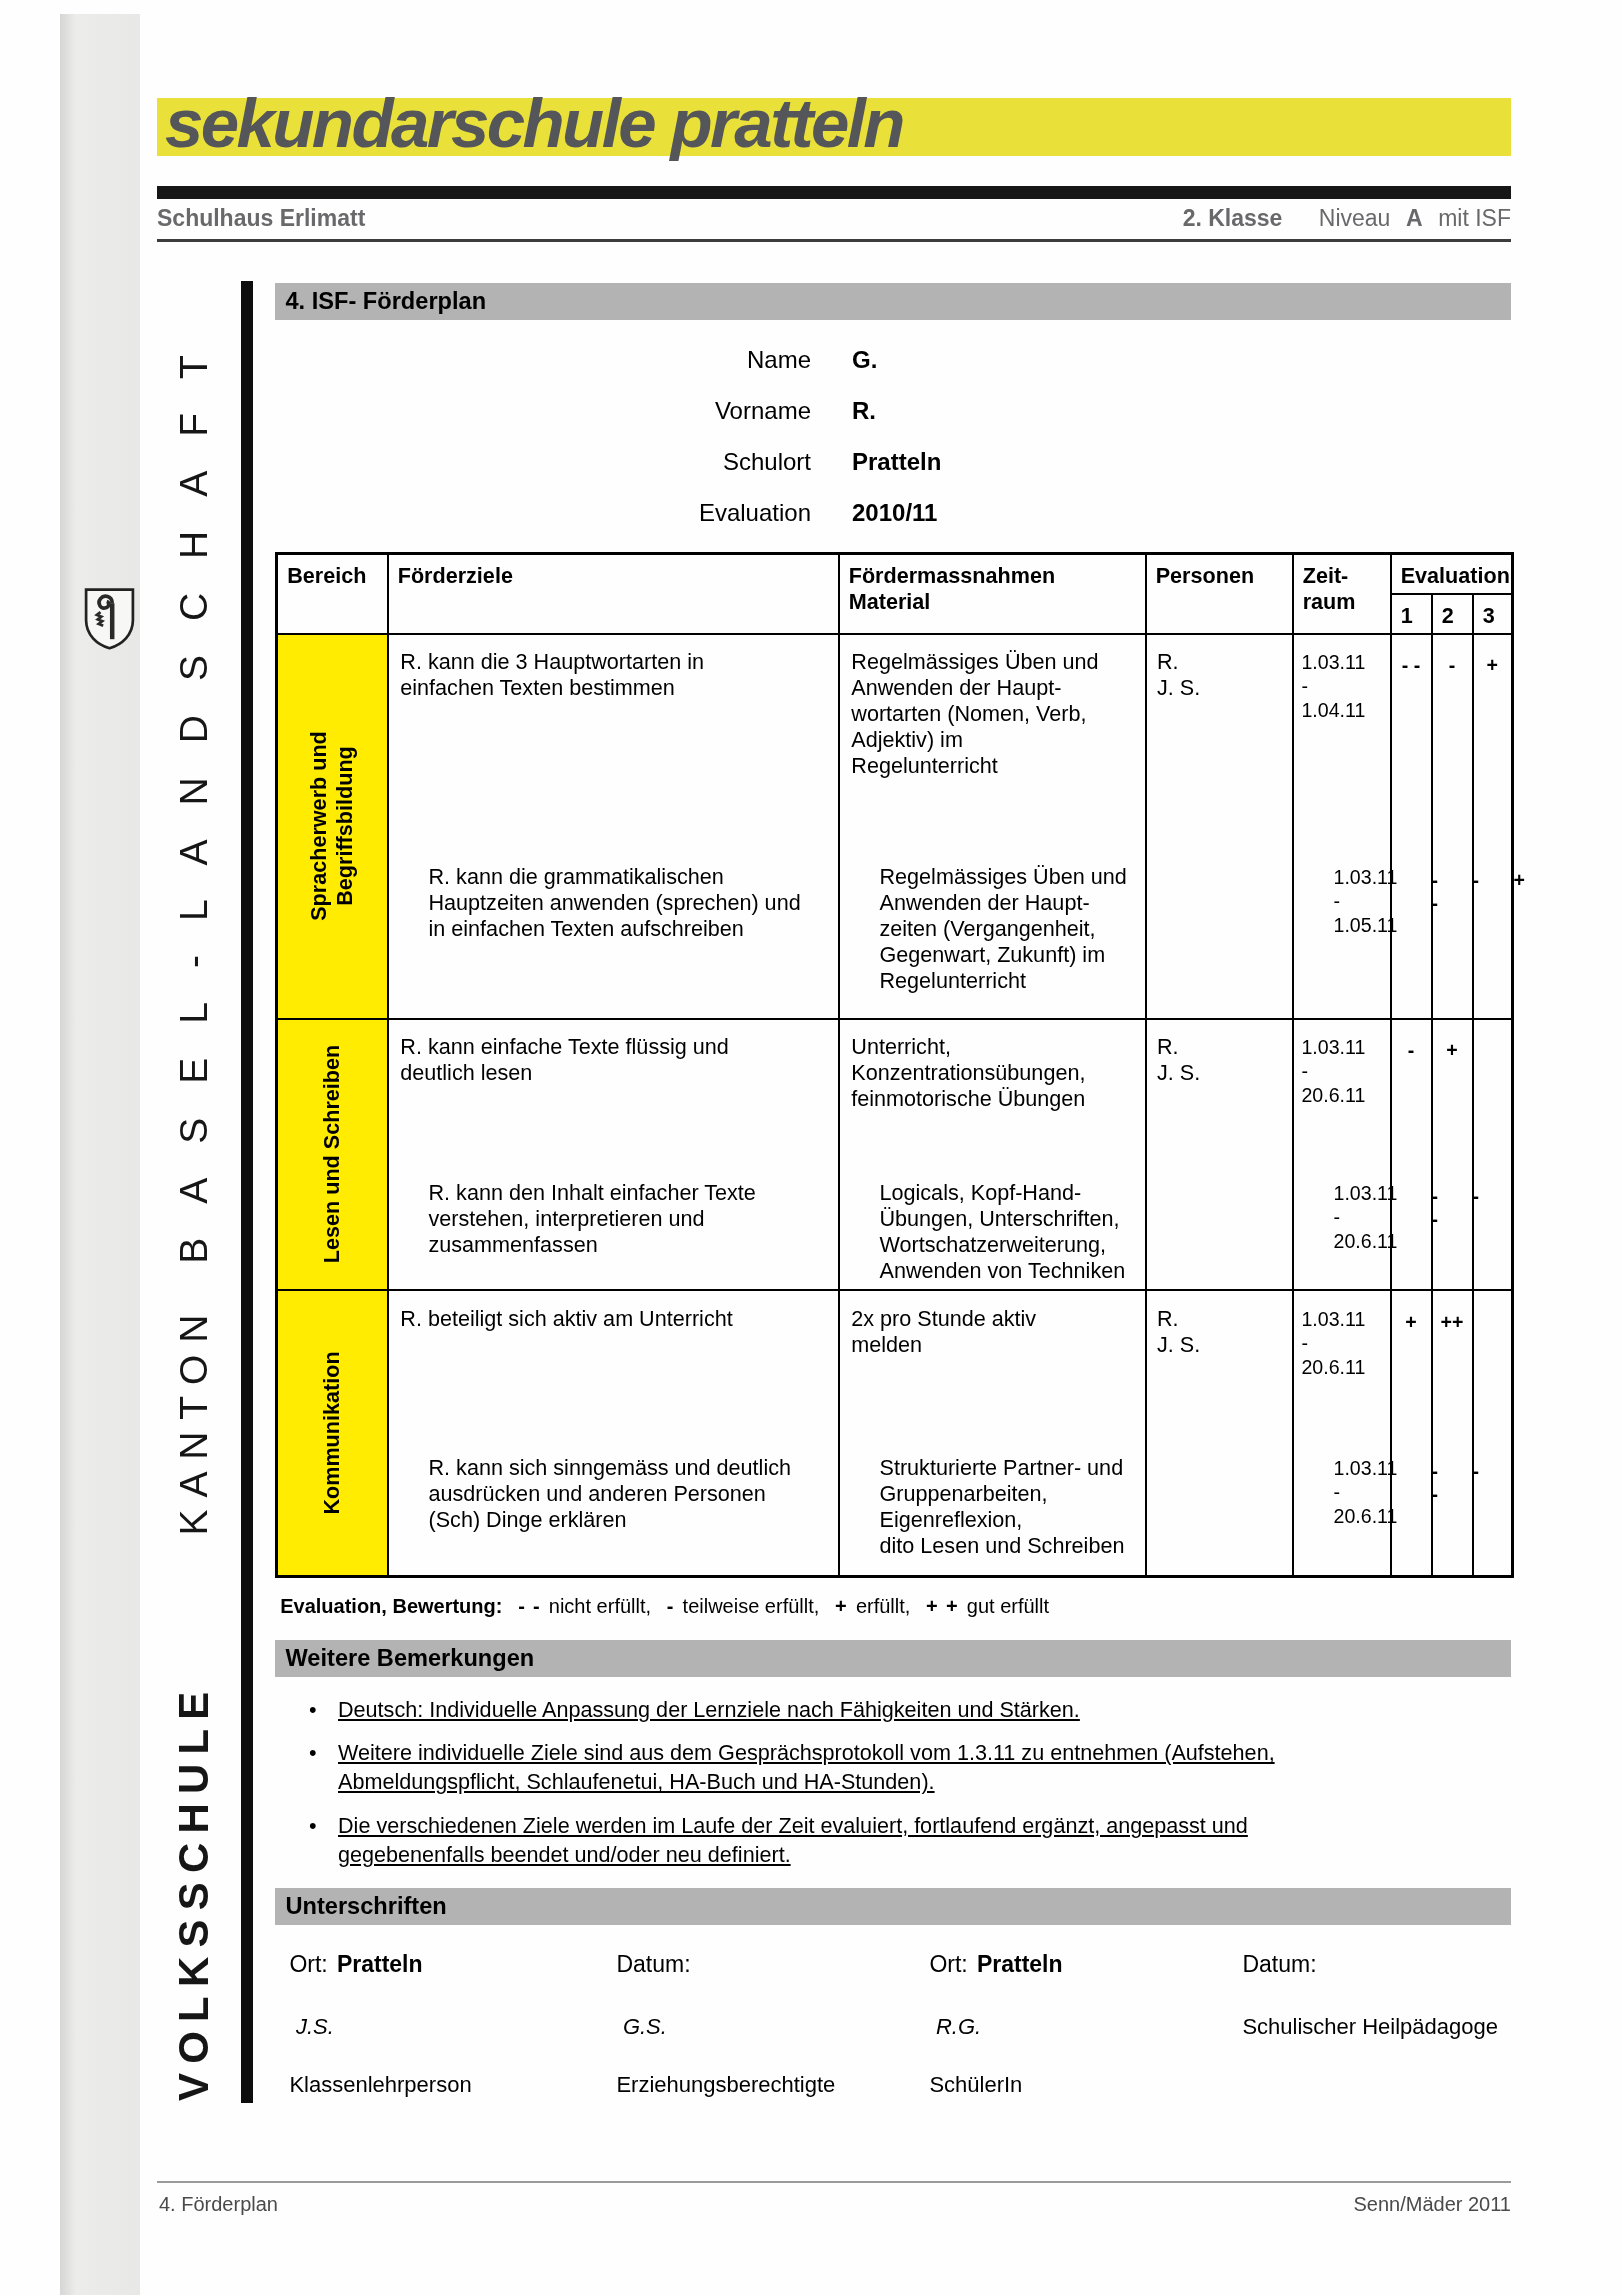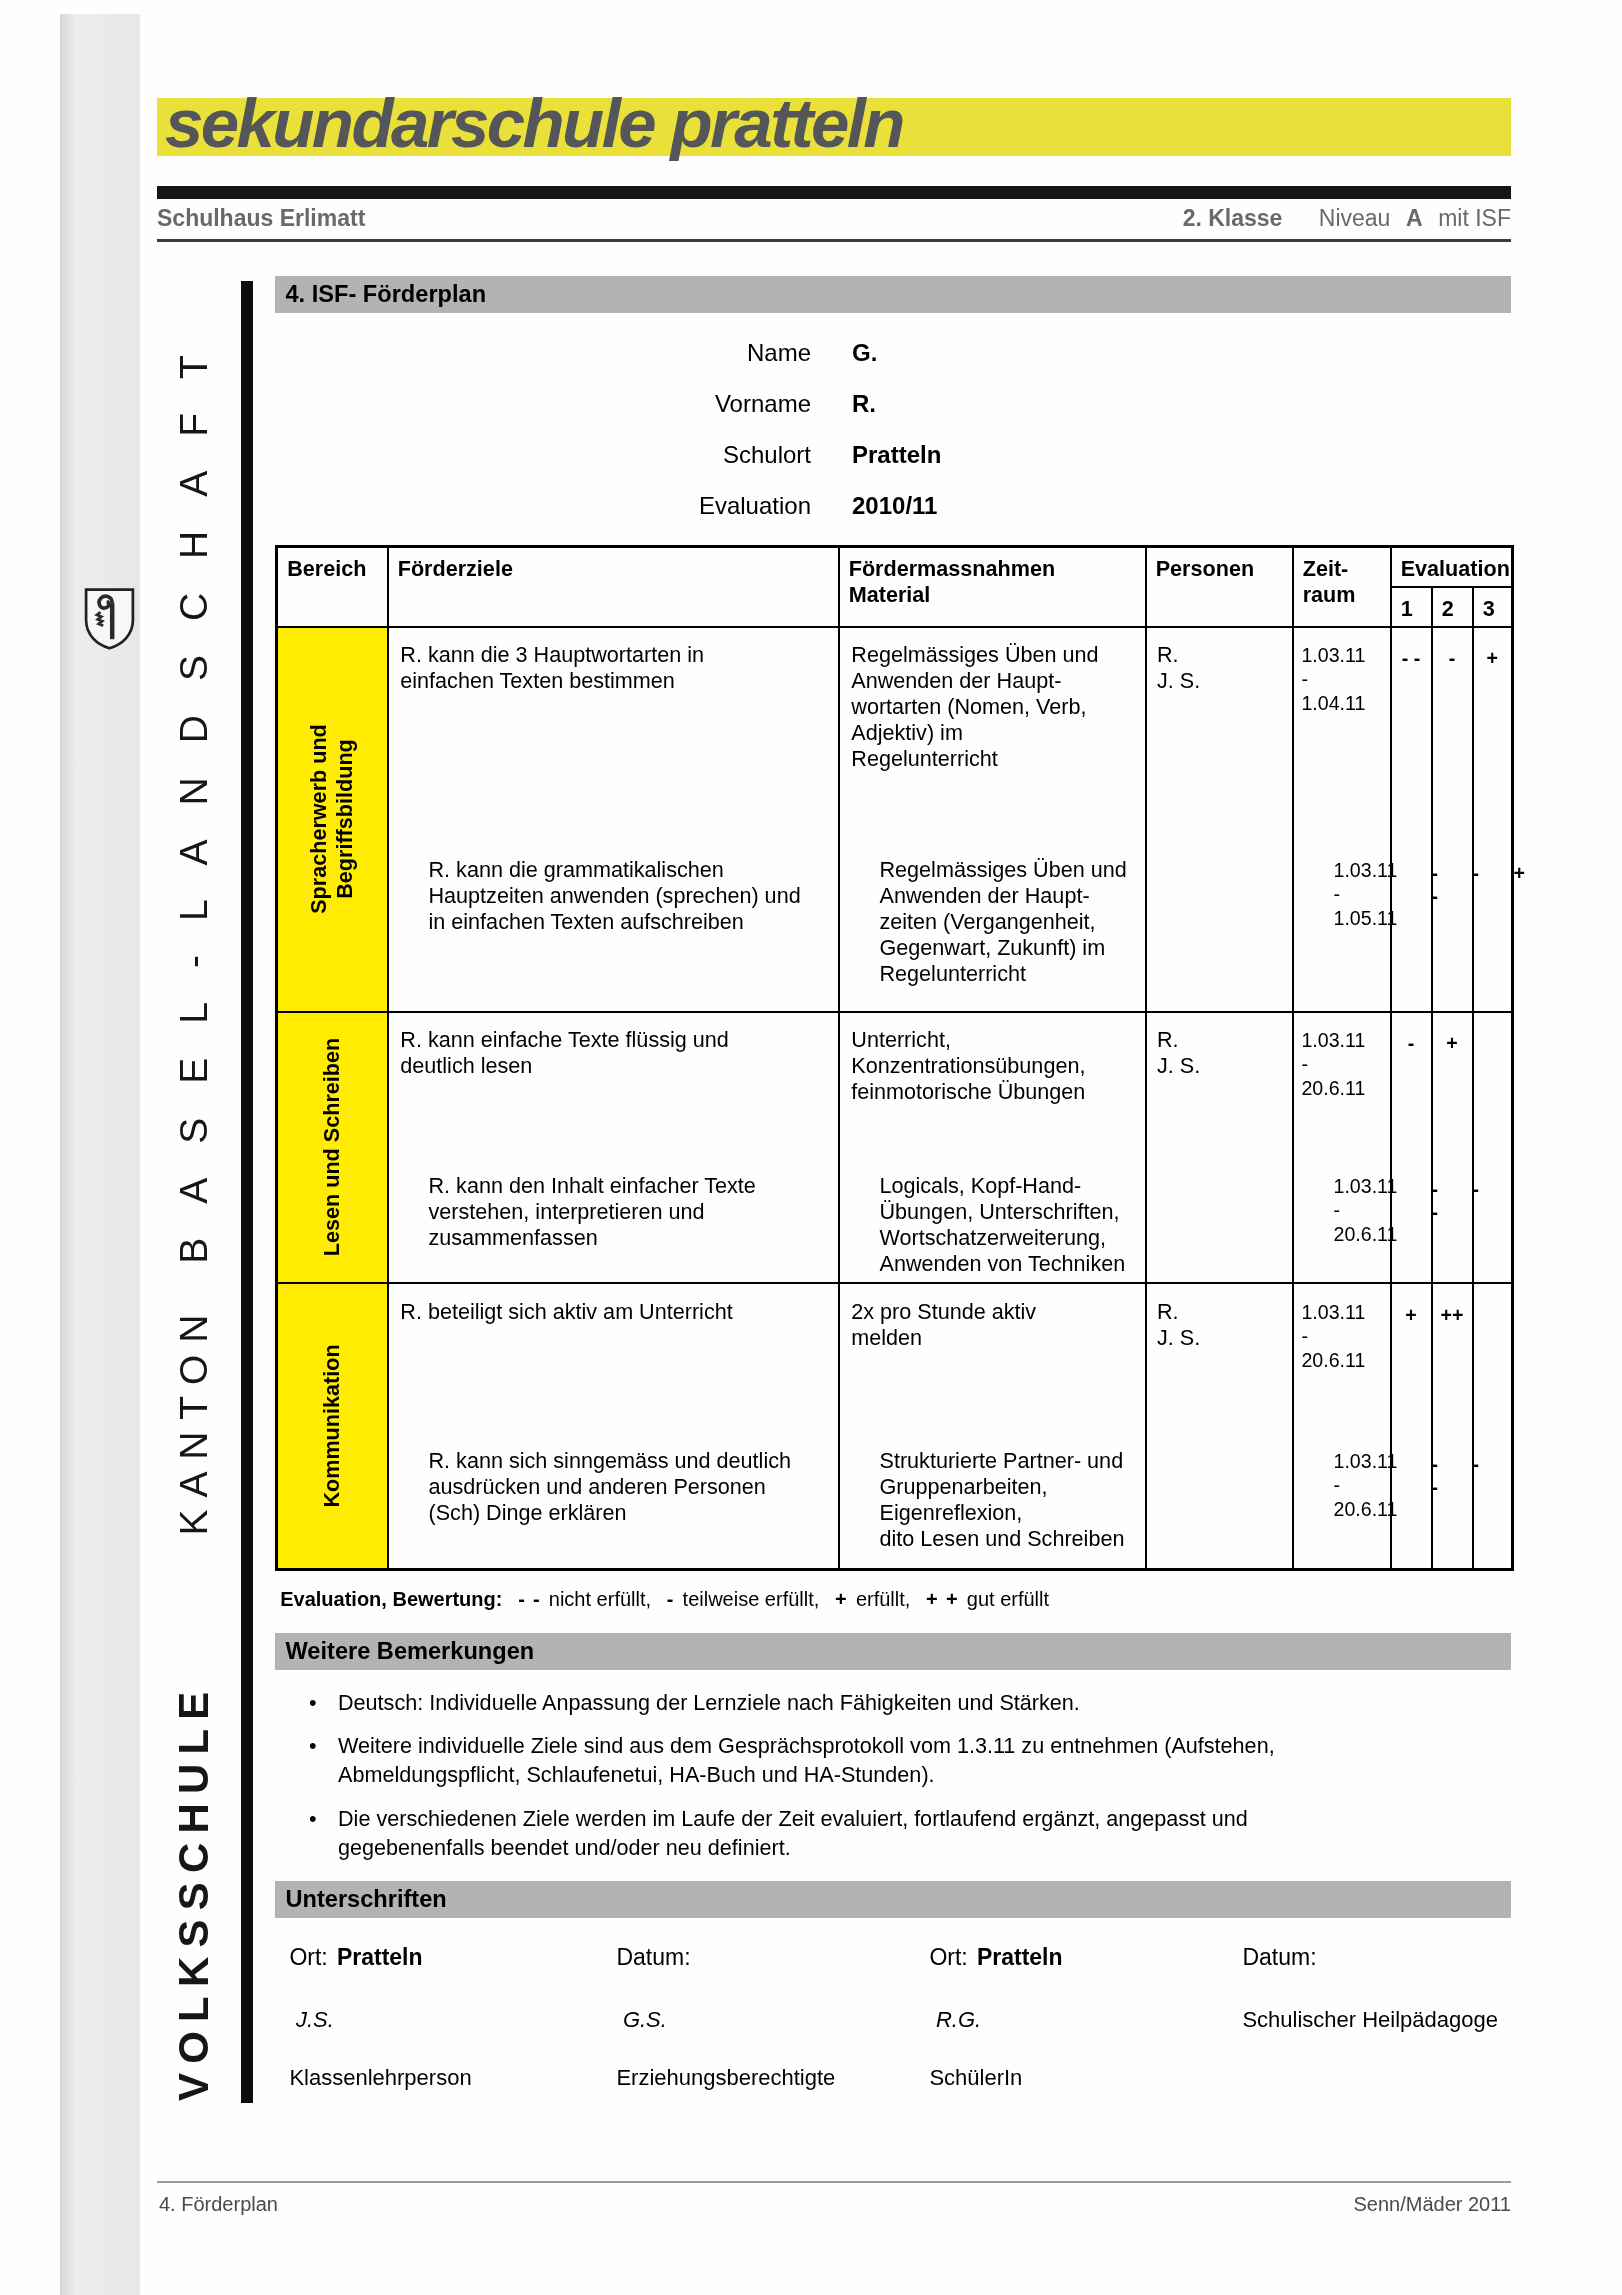--- a/index.html
+++ b/index.html
@@ -40,21 +40,21 @@
     position:absolute; left:157px; top:205px; width:1354px;
     display:flex; justify-content:space-between; align-items:baseline;
     font-size:23px; color:#69696b;
   }
   .subheader .bold { font-weight:bold; }
   .sub-right span { margin-left:9.2px; }
   .sub-right .gap { margin-left:30px; }
   .thin-rule { position:absolute; left:157px; top:239px; width:1354px; height:2.6px; background:#3c3c3c; }
 
   
-  .content { position:absolute; left:275px; top:276px; width:1236px; }
+  .content { position:absolute; left:275px; top:283px; width:1236px; }
   .section-bar {
     height:37px; line-height:37px; background:#b3b3b3;
     font-weight:bold; font-size:23.6px; padding-left:10.5px; color:#000;
   }
   .fields { margin:14.4px 0 13.7px 0; }
   .frow { height:51px; display:flex; align-items:center; font-size:24px; }
   .flabel { width:536px; text-align:right; }
   .fvalue { margin-left:41px; font-weight:bold; }
 
   
@@ -86,21 +86,21 @@
   
   .legend { margin-top:17px; font-size:20px; display:flex; align-items:baseline; padding-left:5.2px; flex-wrap:nowrap; }
   .legend .ttl { font-weight:bold; }
   .legend .sym { font-weight:bold; margin:0 7.9px 0 15.7px; letter-spacing:1.3px; }
 
   
   .remarks-bar { margin-top:22px; }
   .bullets { margin-top:18.3px; }
   .bullet-row { display:flex; margin-bottom:14.4px; font-size:21.6px; line-height:29px; }
   .bullet-dot { width:29px; margin-left:34px; flex:0 0 auto; }
-  .bullet-text { white-space:pre-line; }
+  .bullet-text { white-space:pre-line;text-decoration:underline; }
 
   
   .sig-bar { margin-top:19.6px; }
   .sig-grid {
     display:grid; grid-template-columns:327px 313px 313px auto;
     padding-left:14.4px; margin-top:26px; row-gap:0;
   }
   .sig-r1 { font-size:23px; height:63px; }
   .sig-r2 { font-style:italic; font-size:22px; height:58px; padding-left:6.5px; }
   .sig-r3 { font-size:22px; }

